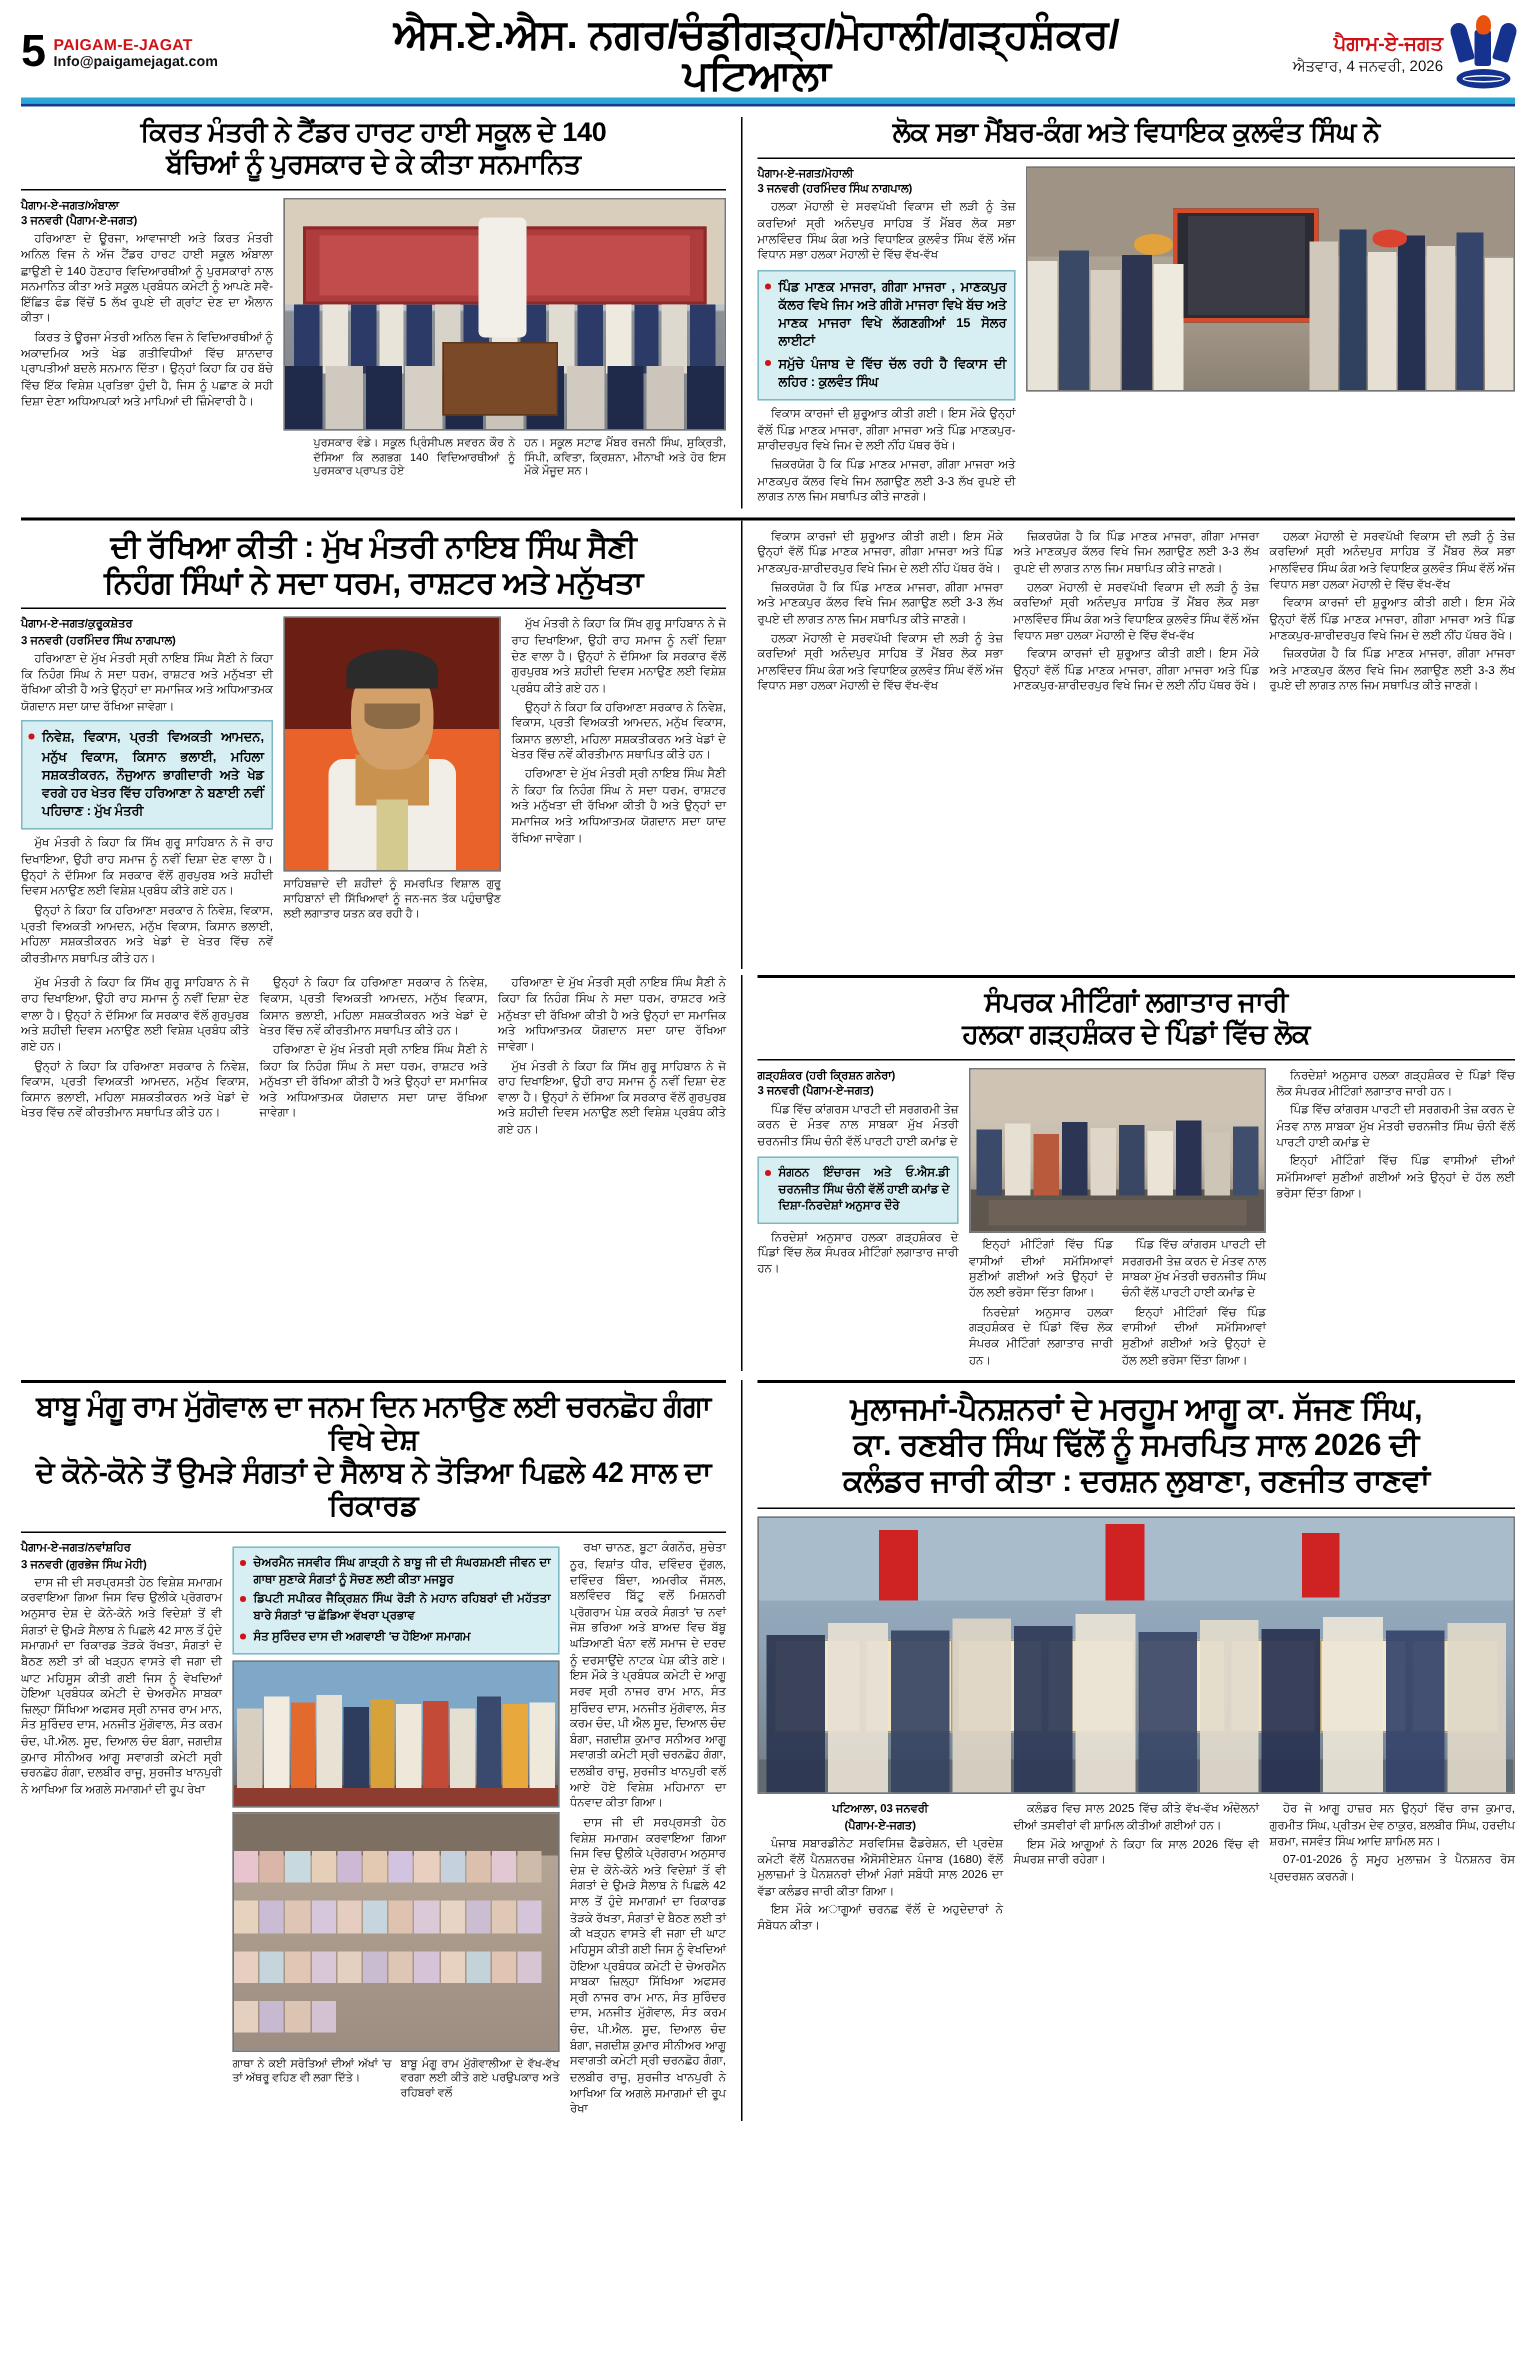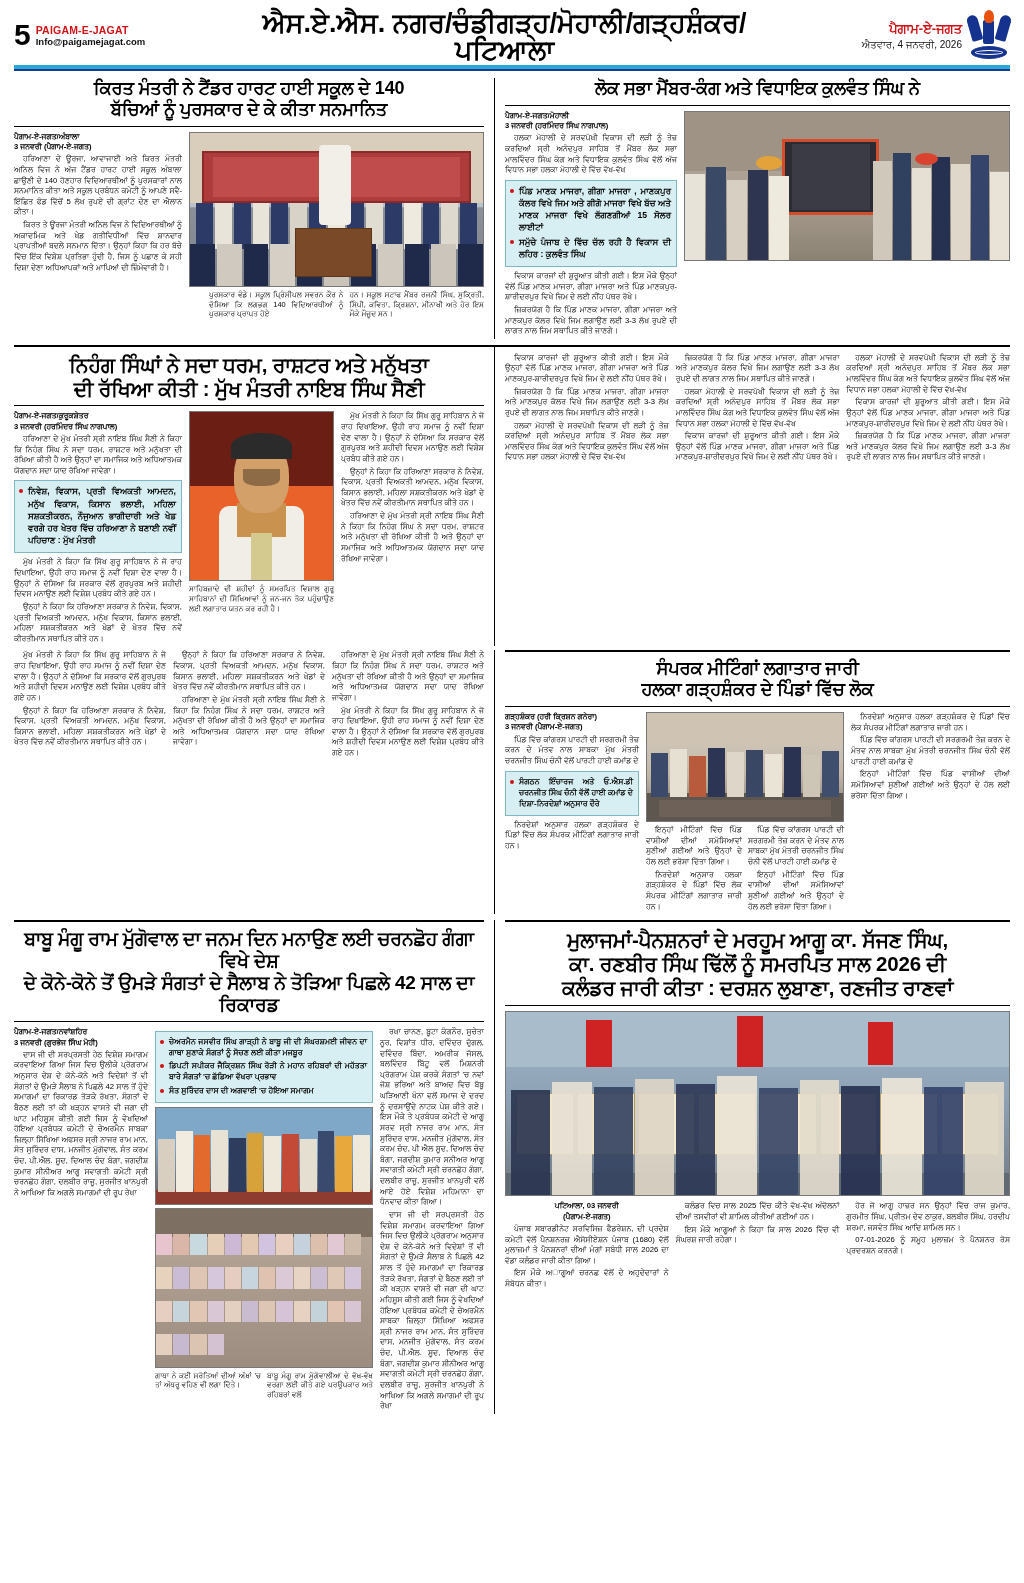--- a/index.html
+++ b/index.html
@@ -384,22 +384,22 @@
       </div>
 
     </div>
   </div>
 
   <div class="section" style="margin-top:6px;">
     <div style="border-top:2px solid #000;"></div>
     <div class="cols" style="gap:0;">
       <div style="flex:0 0 480px; padding-right:10px; padding-top:6px;">
         <div class="headline h-lg">
+          <div>ਦੀ ਰੱਖਿਆ ਕੀਤੀ : ਮੁੱਖ ਮੰਤਰੀ ਨਾਇਬ ਸਿੰਘ ਸੈਣੀ</div>
           <div>ਨਿਹੰਗ ਸਿੰਘਾਂ ਨੇ ਸਦਾ ਧਰਮ, ਰਾਸ਼ਟਰ ਅਤੇ ਮਨੁੱਖਤਾ</div>
-          <div>ਦੀ ਰੱਖਿਆ ਕੀਤੀ : ਮੁੱਖ ਮੰਤਰੀ ਨਾਇਬ ਸਿੰਘ ਸੈਣੀ</div>
         </div>
         <div style="border-bottom:1px solid #000; margin:5px 0 5px 0;"></div>
 
         <div class="cols" style="gap:7px;">
 
           <div style="flex:0 0 168px;">
             <div class="byline">
               <div>ਪੈਗਾਮ-ਏ-ਜਗਤ/ਕੁਰੂਕਸ਼ੇਤਰ</div>
               <div>3 ਜਨਵਰੀ (ਹਰਮਿੰਦਰ ਸਿੰਘ ਨਾਗਪਾਲ)</div>
             </div>

